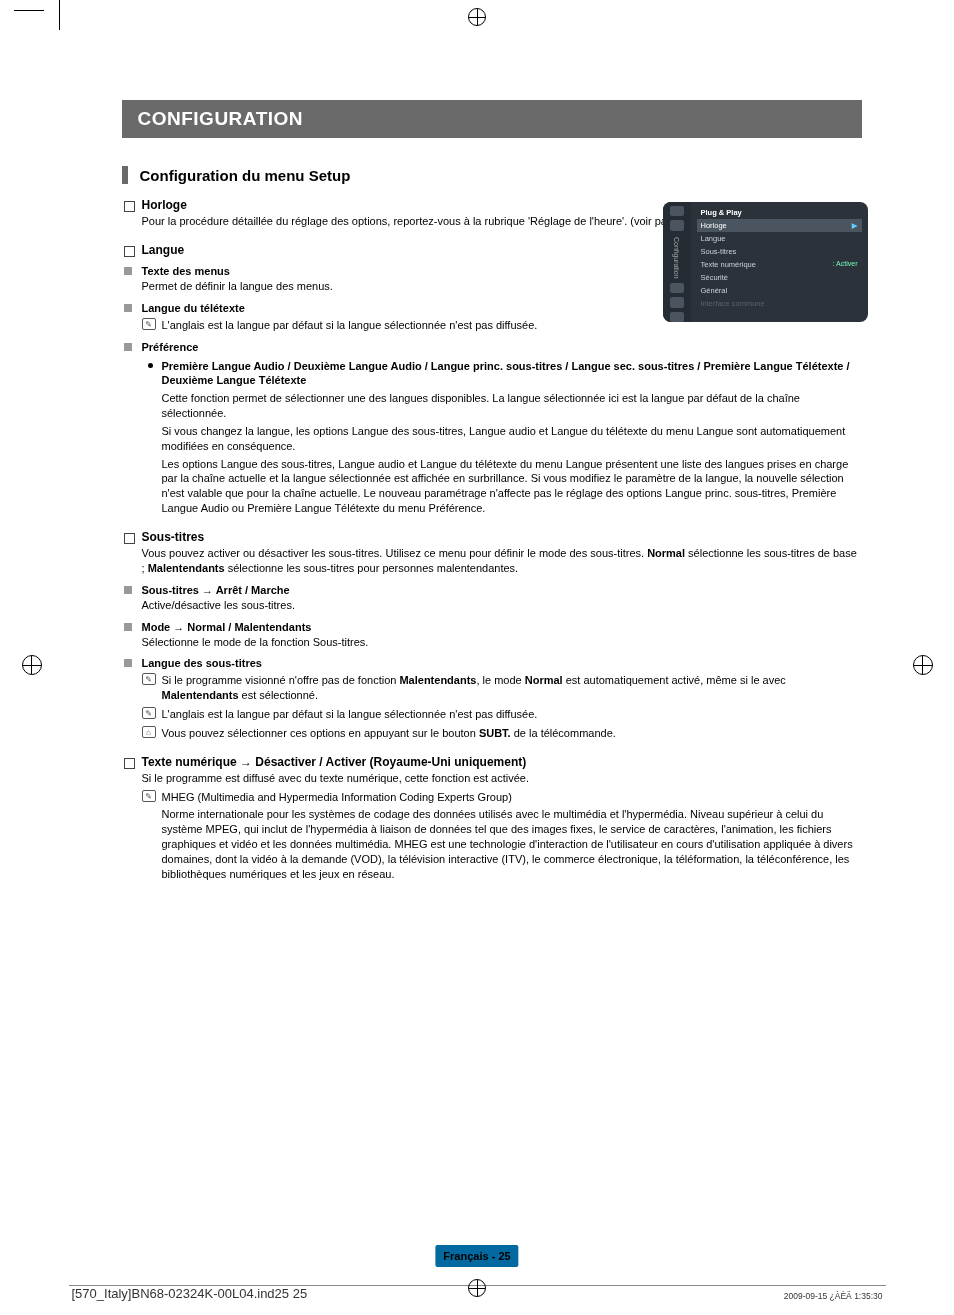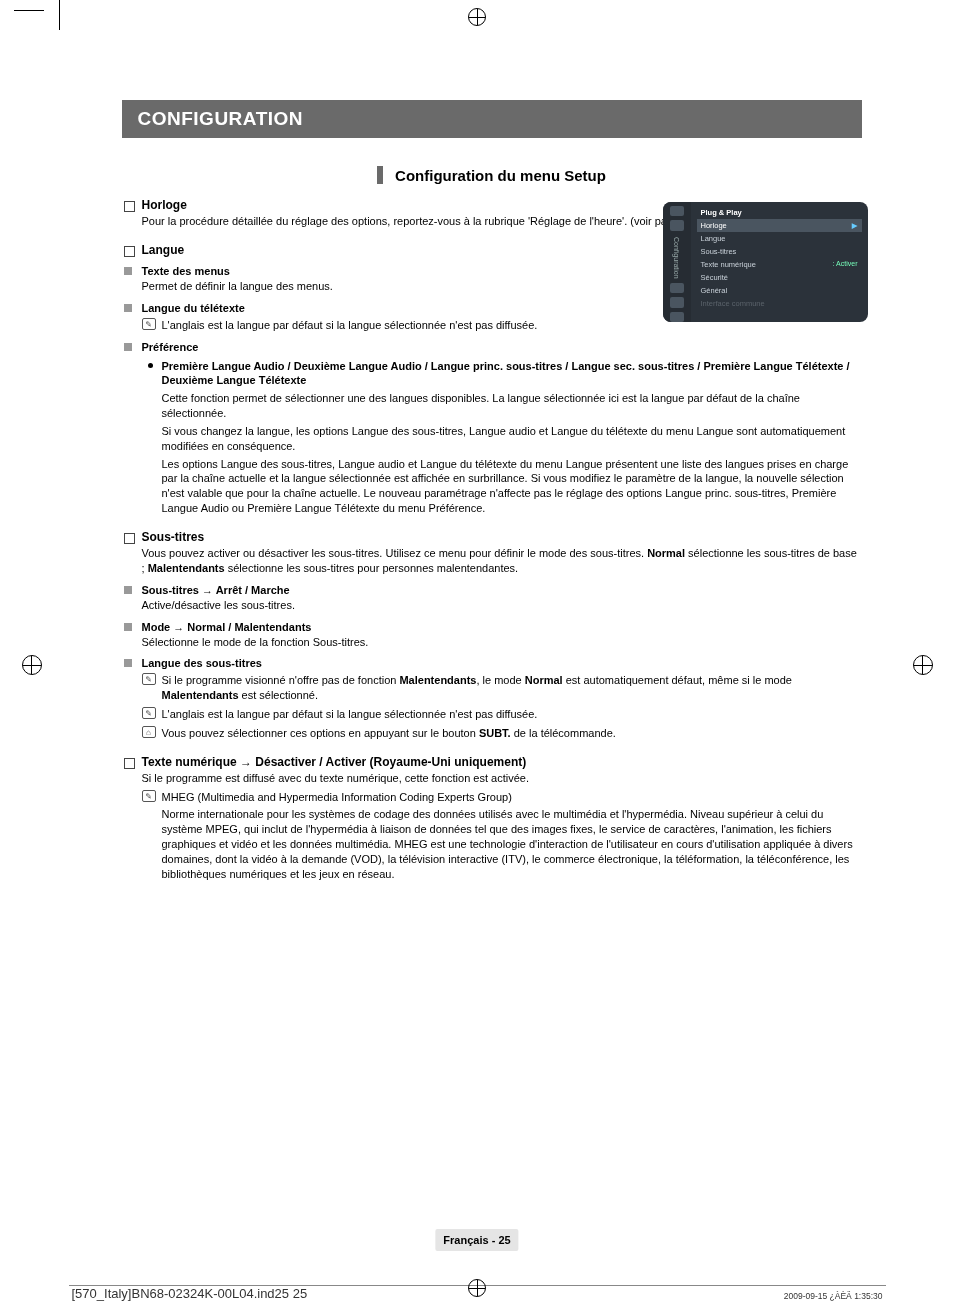--- a/index.html
+++ b/index.html
@@ -75,21 +75,20 @@
     font-weight: bold;
     padding: 8px 16px;
     letter-spacing: 0.5px;
   }
 
   .section-head {
     display: flex;
     align-items: center;
     margin-top: 28px;
     margin-bottom: 10px;
-    justify-content: center;
   }
   .section-head .bar {
     width: 6px;
     height: 18px;
     background: #6a6a6a;
     margin-right: 12px;
   }
   .section-head .txt {
     font-size: 15px;
     font-weight: bold;
@@ -230,22 +229,22 @@
     background: #000;
     border-radius: 50%;
   }
   .bullet-item .bh { font-weight: bold; }
   .bullet-item p { margin: 3px 0; }
 
   .footer-fr {
     position: absolute;
     left: 50%;
     transform: translateX(-50%);
-    bottom: 64px;
-    background: #e5e5e5;
+    bottom: 48px;
+    background: #0369a1;
     padding: 5px 8px;
     font-size: 11px;
     font-weight: bold;
     border-radius: 2px;
   }
   .footer-line {
     position: absolute;
     bottom: 30px;
     left: 55px;
     right: 55px;
@@ -366,21 +365,21 @@
       <div class="item">
         <div class="item-h">Mode → Normal / Malentendants</div>
         <div class="item-body">Sélectionne le mode de la fonction Sous-titres.</div>
       </div>
 
       <div class="item">
         <div class="item-h">Langue des sous-titres</div>
         <div class="note">
           <span class="nicon">✎</span>
           <span>
-            <span>Si le programme visionné n'offre pas de fonction </span><b>Malentendants</b><span>, le mode </span><b>Normal</b><span> est automatiquement défaut, même si le mode </span><b>Malentendants</b><span> est sélectionné.</span>
+            <span>Si le programme visionné n'offre pas de fonction </span><b>Malentendants</b><span>, le mode </span><b>Normal</b><span> est automatiquement activé, même si le avec </span><b>Malentendants</b><span> est sélectionné.</span>
           </span>
         </div>
         <div class="note">
           <span class="nicon">✎</span>
           <span>L'anglais est la langue par défaut si la langue sélectionnée n'est pas diffusée.</span>
         </div>
         <div class="note">
           <span class="nicon">⌂</span>
           <span>
             <span>Vous pouvez sélectionner ces options en appuyant sur le bouton </span><b>SUBT.</b><span> de la télécommande.</span>

